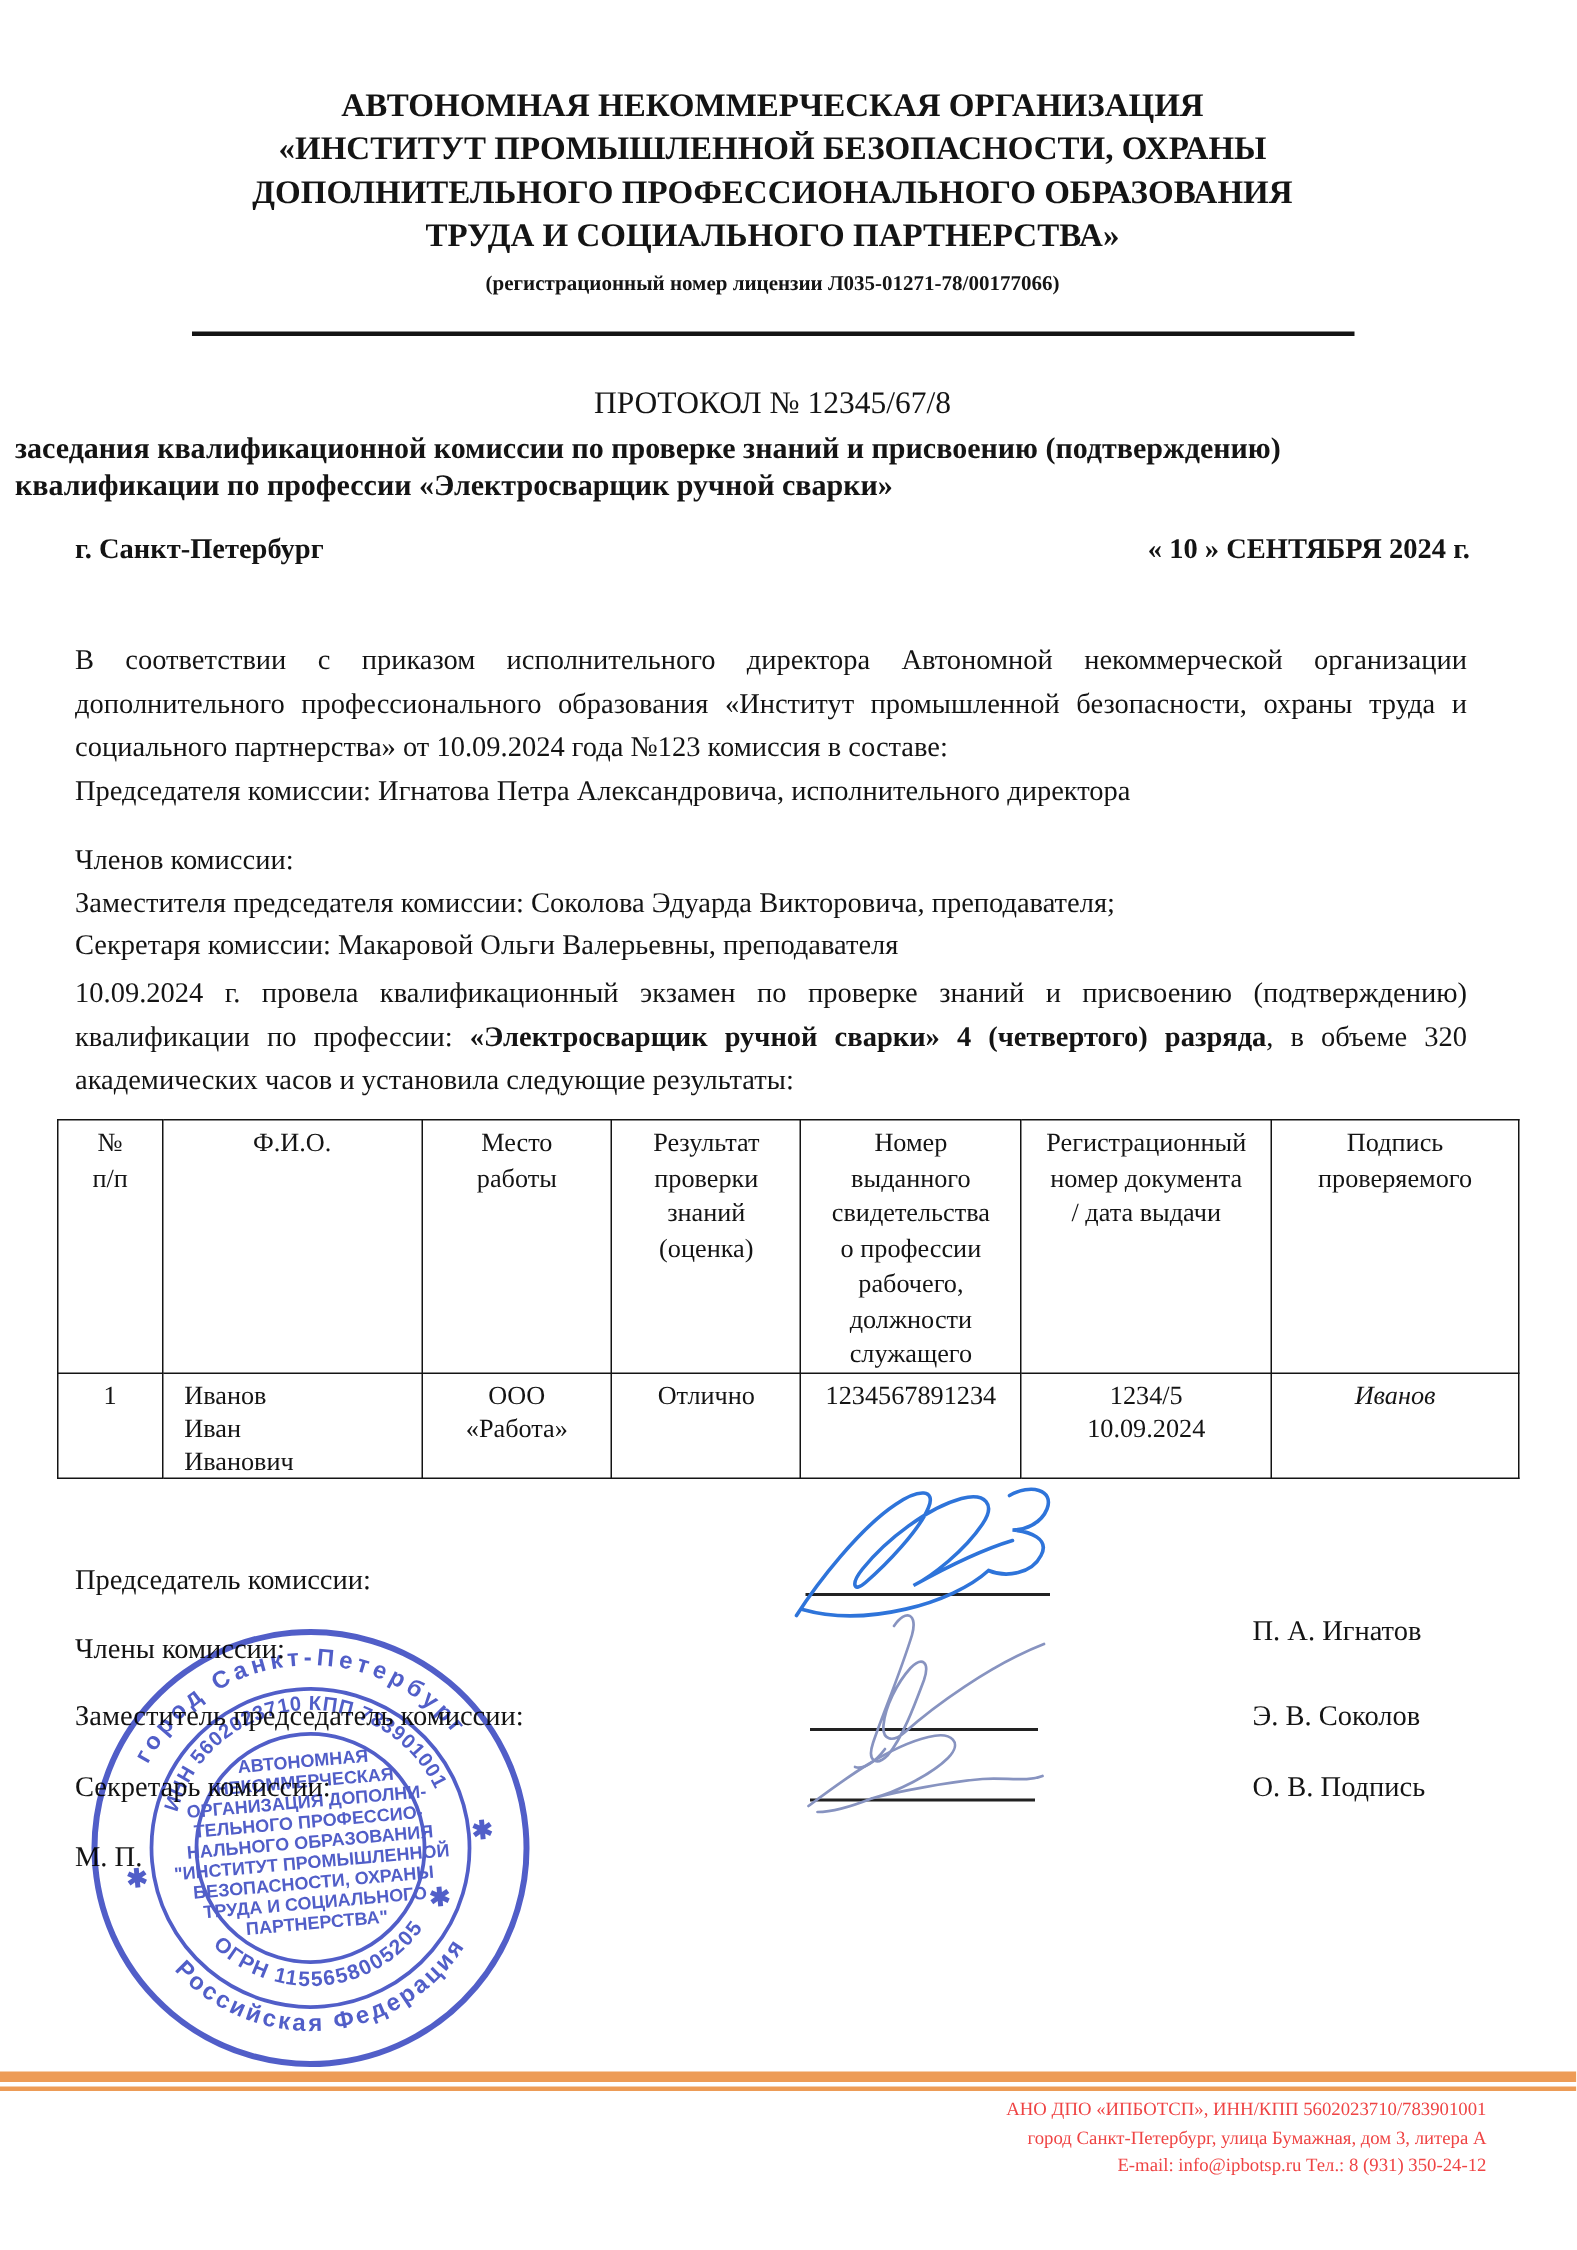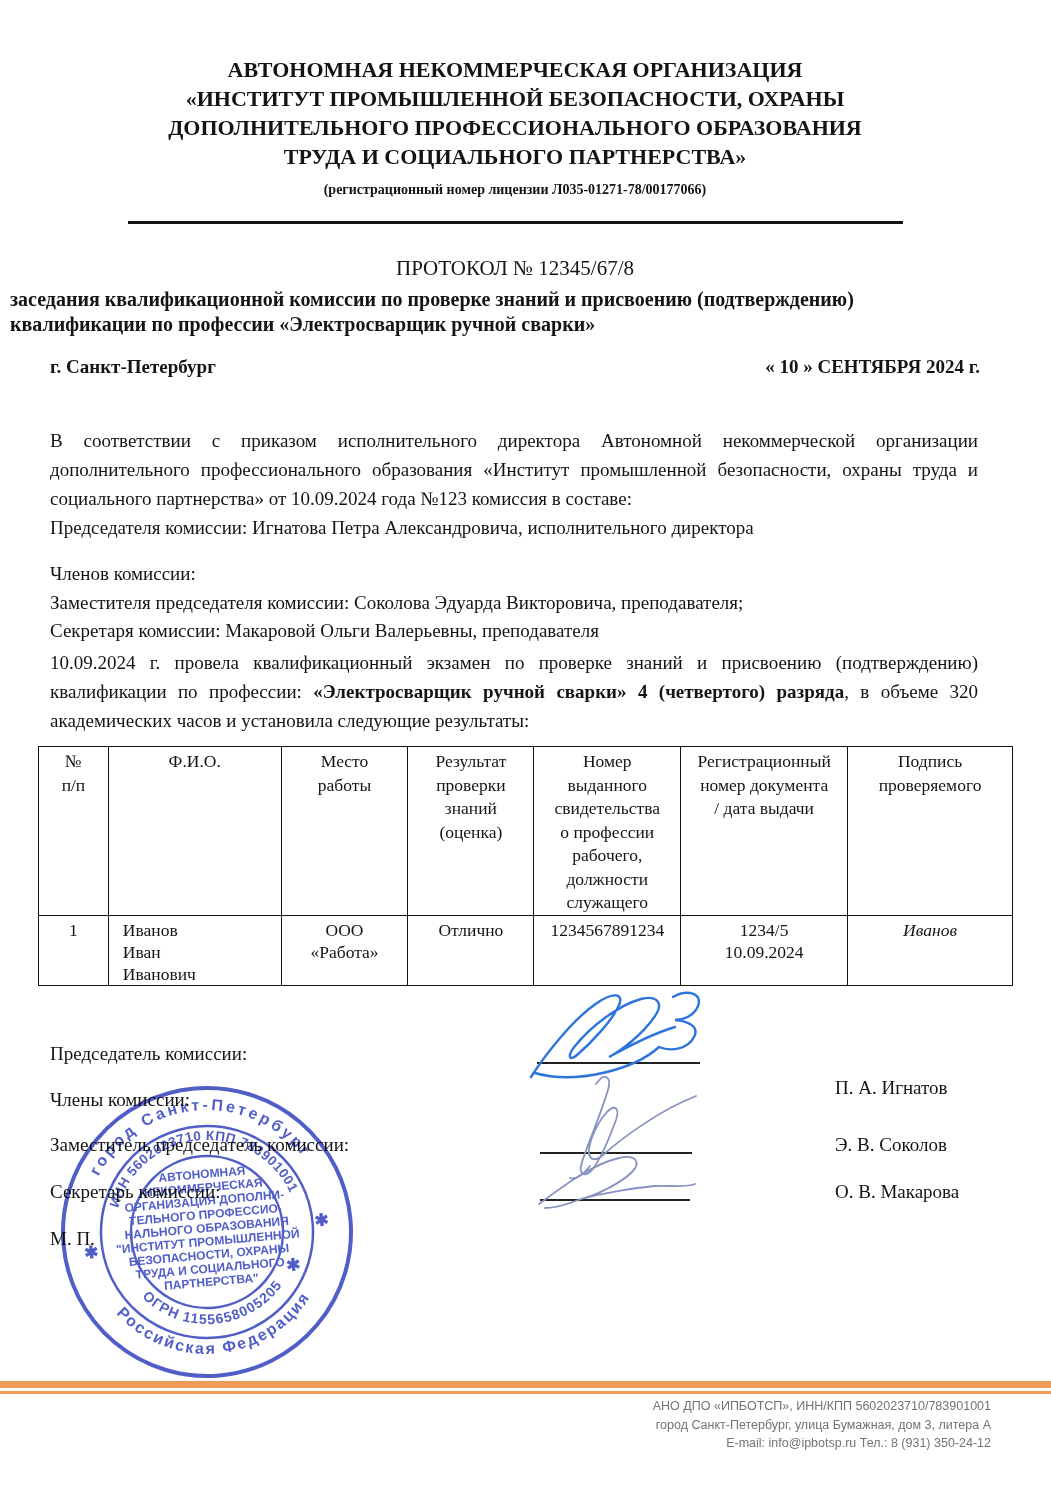--- a/index.html
+++ b/index.html
@@ -56,21 +56,21 @@
   .sv1{top:985px;left:525px;}
   .sv2{top:1070px;left:540px;}
   .sv3{top:1148px;left:535px;}
   
   .stamp{top:1082px;left:57px;opacity:0.92;mix-blend-mode:multiply;}
   .stamp text{font-family:"Liberation Sans", sans-serif;font-weight:bold;}
   
   .foot-bar1{top:1381px;left:0;width:1051px;height:7px;}
   .foot-bar2{top:1391px;left:0;width:1051px;height:3px;}
   .footer-text{top:1397px;right:60px;width:600px;text-align:right;
-    font-family:Liberation Sans, sans-serif;font-size:12.5px;line-height:18.5px;color:#737373;}
+    font-family:Liberation Serif, serif;font-size:12.5px;line-height:18.5px;color:#ef4444;}
 </style>
 </head>
 <body>
 
 <div class="page">
 
   <div class="abs org-name">
     <div>АВТОНОМНАЯ НЕКОММЕРЧЕСКАЯ ОРГАНИЗАЦИЯ</div>
     <div>«ИНСТИТУТ ПРОМЫШЛЕННОЙ БЕЗОПАСНОСТИ, ОХРАНЫ</div>
     <div>ДОПОЛНИТЕЛЬНОГО ПРОФЕССИОНАЛЬНОГО ОБРАЗОВАНИЯ</div>
@@ -151,21 +151,21 @@
       </tr>
     </tbody>
   </table>
 
   <div class="abs sig-label lab-chair">Председатель комиссии:</div>
   <div class="abs sig-name nm-chair">П. А. Игнатов</div>
   <div class="abs sig-label lab-members">Члены комиссии:</div>
   <div class="abs sig-label lab-deputy">Заместитель председатель комиссии:</div>
   <div class="abs sig-name nm-deputy">Э. В. Соколов</div>
   <div class="abs sig-label lab-secretary">Секретарь комиссии:</div>
-  <div class="abs sig-name nm-secretary">О. В. Макарова</div>
+  <div class="abs sig-name nm-secretary">О. В. Подпись</div>
   <div class="abs sig-label lab-mp">М. П.</div>
 
   <div class="abs sig-line u1"></div>
   <div class="abs sig-line u2"></div>
   <div class="abs sig-line u3"></div>
 
   <svg class="abs sigsvg sv1" width="200" height="108" viewBox="0 0 200 108">
     <g fill="none" stroke="#2e74da" stroke-width="2.4" stroke-linecap="round">
       <path d="M6,92 C20,70 48,34 72,18 C88,7 99,8 94,20 C88,35 66,58 52,70 C44,77 42,71 50,61 C66,41 94,20 116,14 C132,10 139,18 130,31 C118,49 96,66 84,72 C102,62 130,48 150,42"></path>
       <path d="M148,12 C162,4 178,8 173,21 C169,31 158,35 150,35 C162,36 175,41 169,52 C163,64 146,67 134,62 C110,84 52,100 10,88"></path>

